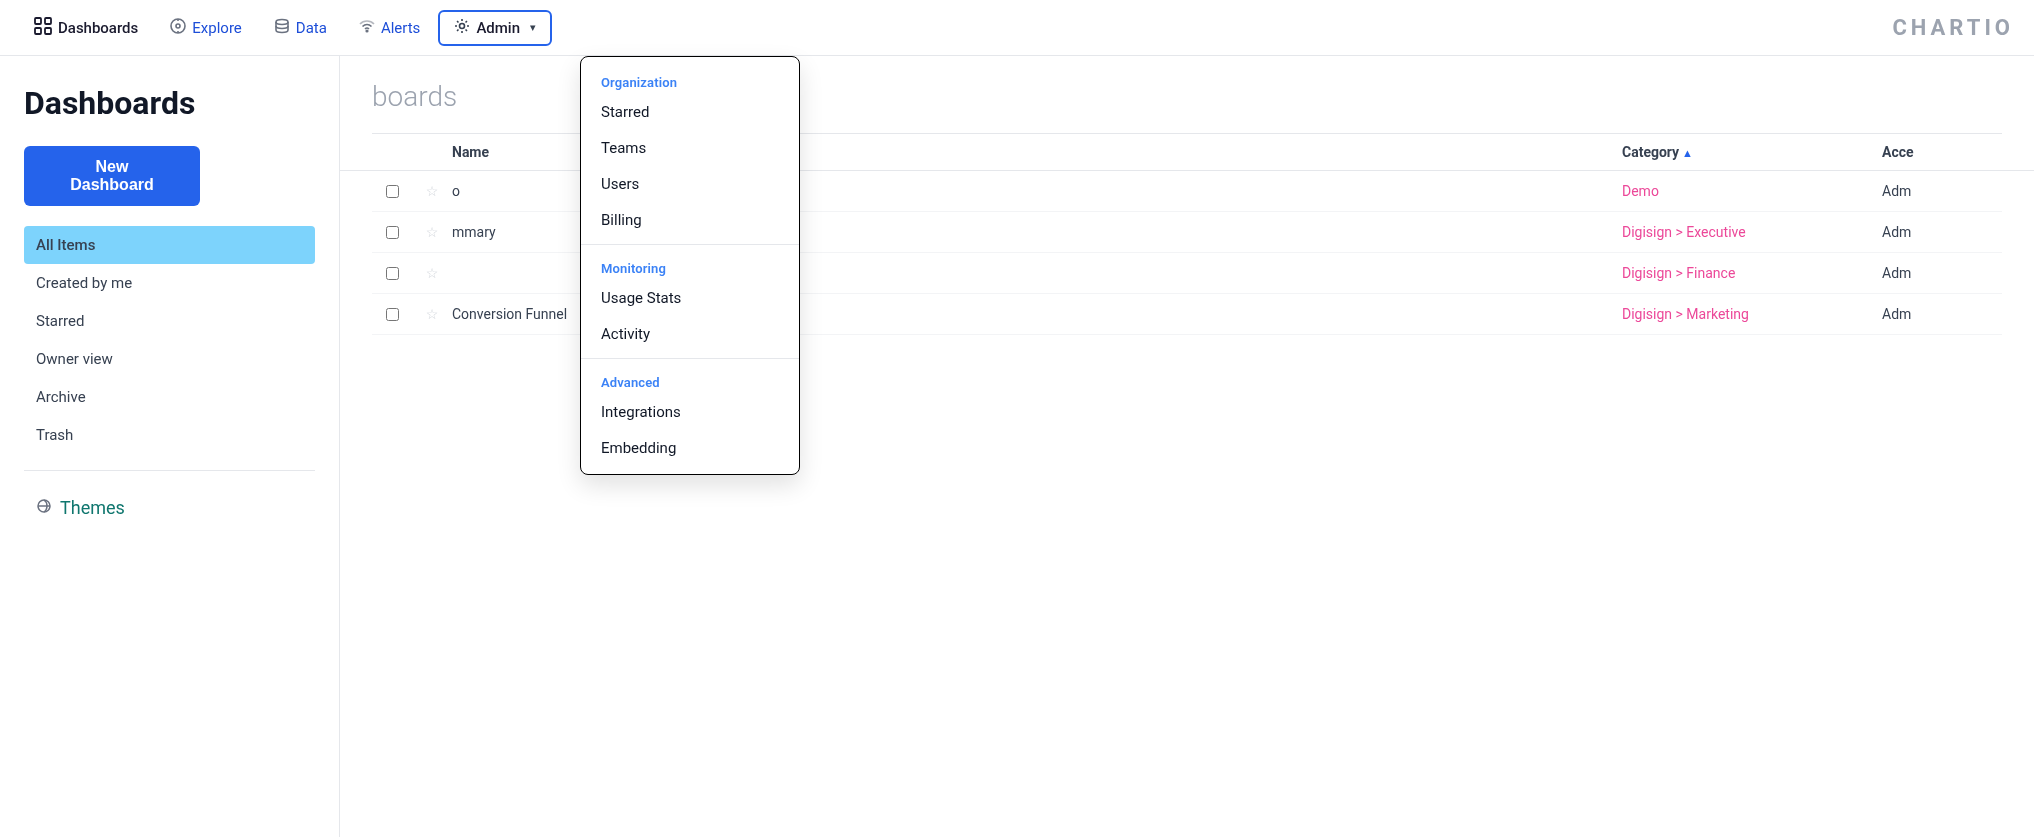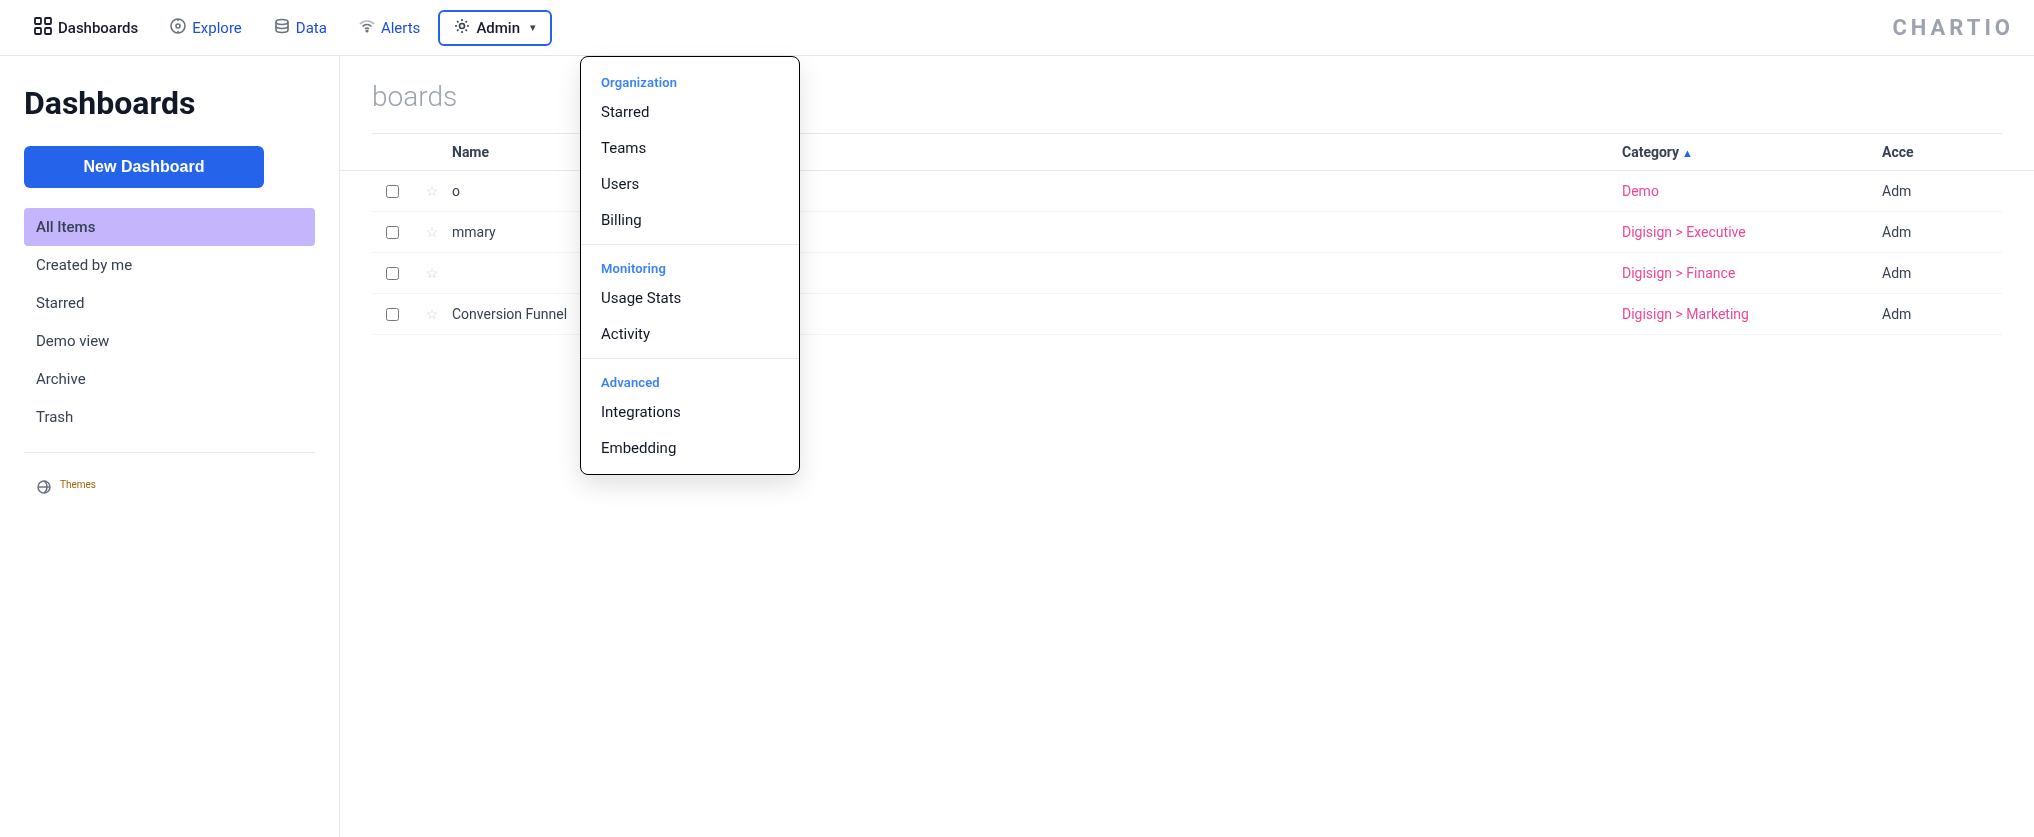--- a/index.html
+++ b/index.html
@@ -73,49 +73,49 @@
       background: #2563eb;
       color: #fff;
       border: none;
       border-radius: 6px;
       padding: 12px 28px;
       font-size: 16px;
       font-weight: 600;
       cursor: pointer;
       margin-bottom: 20px;
       display: block;
-      width: 240px;
+      width: 176px;
       margin-top: 6px;
     }
     .sidebar-nav {
       list-style: none;
     }
     .sidebar-nav-item {
       padding: 10px 12px;
       font-size: 15px;
       color: #374151;
       cursor: pointer;
       border-radius: 4px;
     }
     .sidebar-nav-item.active {
-      background: #c4b5fd;
+      background: #7dd3fc;
       font-weight: 500;
     }
     .sidebar-divider {
       border: none;
       border-top: 1px solid #e5e7eb;
       margin: 16px 0;
     }
     .sidebar-themes {
       display: flex;
       align-items: flex-start;
       gap: 8px;
       padding: 10px 12px;
-      font-size: 10px;
-      color: #a16207;
+      font-size: 18px;
+      color: #0f766e;
       cursor: pointer;
     }
 
     
     .content {
       flex: 1;
       padding: 0;
       overflow: auto;
       position: relative;
     }
@@ -274,21 +274,21 @@
 
 <div class="main-layout">
 
   <aside class="sidebar">
     <h1 class="sidebar-title">Dashboards</h1>
     <button class="new-dashboard-btn">New Dashboard</button>
     <ul class="sidebar-nav">
       <li class="sidebar-nav-item active">All Items</li>
       <li class="sidebar-nav-item">Created by me</li>
       <li class="sidebar-nav-item">Starred</li>
-      <li class="sidebar-nav-item">Demo view</li>
+      <li class="sidebar-nav-item">Owner view</li>
       <li class="sidebar-nav-item">Archive</li>
       <li class="sidebar-nav-item">Trash</li>
     </ul>
     <hr class="sidebar-divider">
     <div class="sidebar-themes">
       <span>
         <svg width="16" height="16" viewBox="0 0 16 16" fill="none" stroke="#6b7280" stroke-width="1.5">
           <circle cx="8" cy="8" r="6"></circle>
           <path d="M8 2c1.5 1 3 3 3 6s-1.5 5-3 6"></path>
           <path d="M2 8h12"></path>

